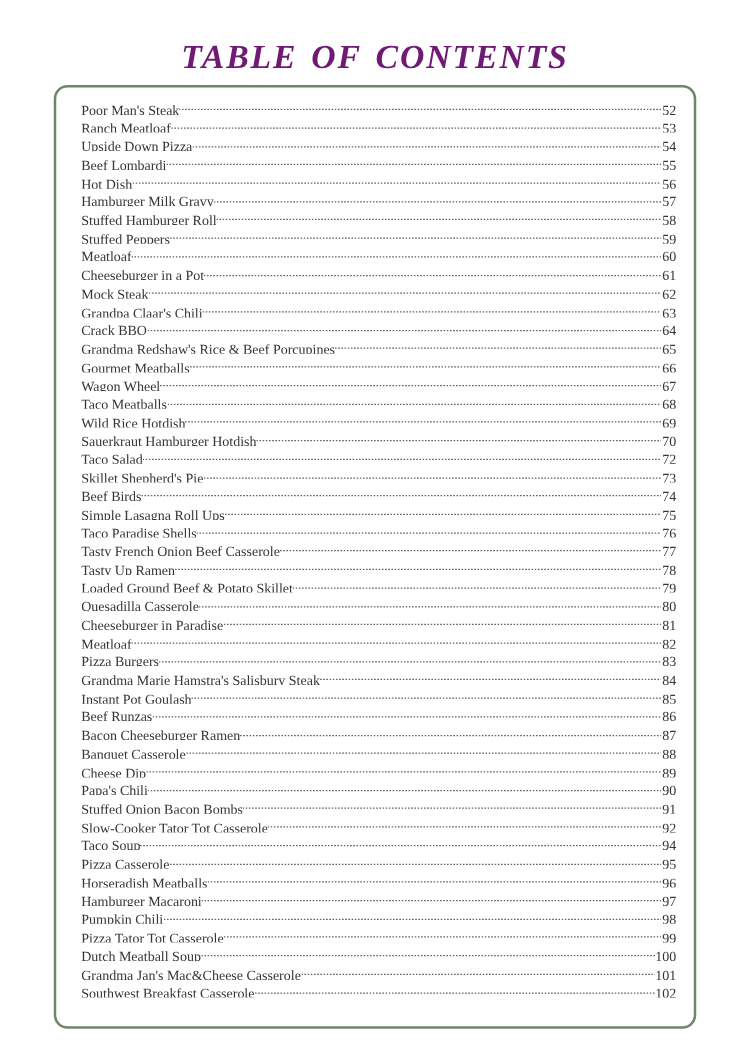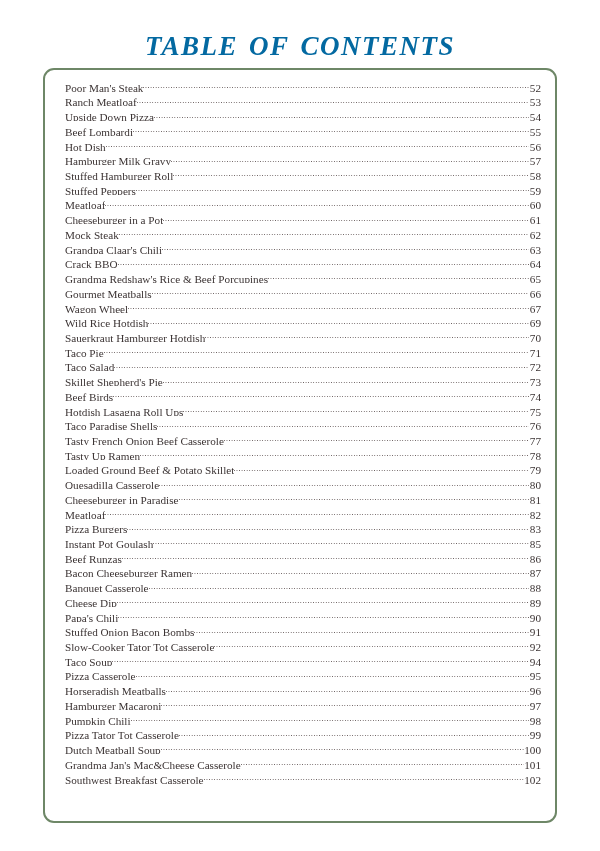--- a/index.html
+++ b/index.html
@@ -29,21 +29,21 @@
     left: 0;
     top: 20px;
     width: 600px;
     text-align: center;
     font-family: "Liberation Serif", "DejaVu Serif", serif;
     font-style: italic;
     font-weight: bold;
     font-size: 38px;
     line-height: 44px;
     letter-spacing: 1.5px;
-    color: #0369a1;
+    color: #701a75;
     font-variant: small-caps;
     text-transform: lowercase;
     white-space: nowrap;
   }
 
   
   .toc-frame {
     position: absolute;
     left: 43px;
     top: 68px;
@@ -199,51 +199,51 @@
           <span class="entry-title">Gourmet Meatballs</span>
           <span class="leader"></span>
           <span class="entry-page">66</span>
         </li>
         <li class="toc-row">
           <span class="entry-title">Wagon Wheel</span>
           <span class="leader"></span>
           <span class="entry-page">67</span>
         </li>
         <li class="toc-row">
+          <span class="entry-title">Taco Meatballs</span>
+          <span class="leader"></span>
+          <span class="entry-page">68</span>
+        </li>
+        <li class="toc-row">
           <span class="entry-title">Wild Rice Hotdish</span>
           <span class="leader"></span>
           <span class="entry-page">69</span>
         </li>
         <li class="toc-row">
           <span class="entry-title">Sauerkraut Hamburger Hotdish</span>
           <span class="leader"></span>
           <span class="entry-page">70</span>
         </li>
         <li class="toc-row">
-          <span class="entry-title">Taco Pie</span>
-          <span class="leader"></span>
-          <span class="entry-page">71</span>
-        </li>
-        <li class="toc-row">
           <span class="entry-title">Taco Salad</span>
           <span class="leader"></span>
           <span class="entry-page">72</span>
         </li>
         <li class="toc-row">
           <span class="entry-title">Skillet Shepherd's Pie</span>
           <span class="leader"></span>
           <span class="entry-page">73</span>
         </li>
         <li class="toc-row">
           <span class="entry-title">Beef Birds</span>
           <span class="leader"></span>
           <span class="entry-page">74</span>
         </li>
         <li class="toc-row">
-          <span class="entry-title">Hotdish Lasagna Roll Ups</span>
+          <span class="entry-title">Simple Lasagna Roll Ups</span>
           <span class="leader"></span>
           <span class="entry-page">75</span>
         </li>
         <li class="toc-row">
           <span class="entry-title">Taco Paradise Shells</span>
           <span class="leader"></span>
           <span class="entry-page">76</span>
         </li>
         <li class="toc-row">
           <span class="entry-title">Tasty French Onion Beef Casserole</span>
@@ -272,20 +272,25 @@
         </li>
         <li class="toc-row">
           <span class="entry-title">Meatloaf</span>
           <span class="leader"></span>
           <span class="entry-page">82</span>
         </li>
         <li class="toc-row">
           <span class="entry-title">Pizza Burgers</span>
           <span class="leader"></span>
           <span class="entry-page">83</span>
+        </li>
+        <li class="toc-row">
+          <span class="entry-title">Grandma Marie Hamstra's Salisbury Steak</span>
+          <span class="leader"></span>
+          <span class="entry-page">84</span>
         </li>
         <li class="toc-row">
           <span class="entry-title">Instant Pot Goulash</span>
           <span class="leader"></span>
           <span class="entry-page">85</span>
         </li>
         <li class="toc-row">
           <span class="entry-title">Beef Runzas</span>
           <span class="leader"></span>
           <span class="entry-page">86</span>

